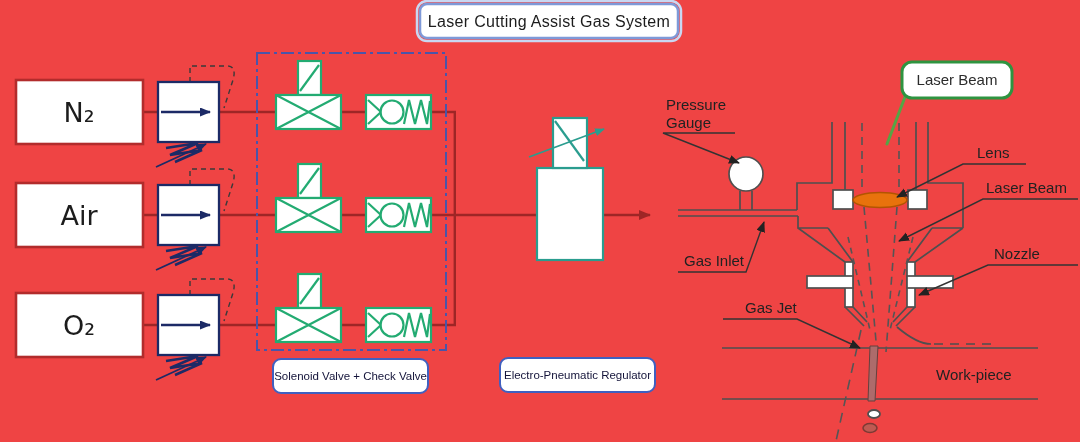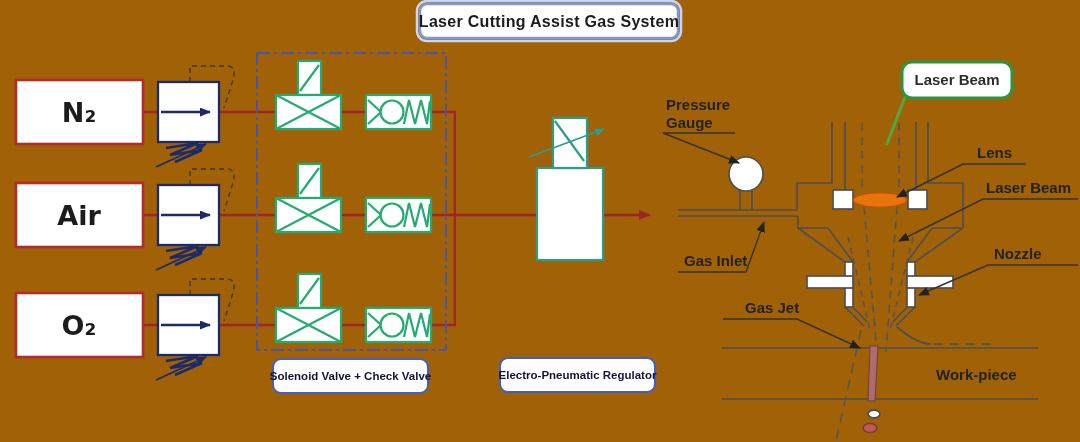--- a/index.html
+++ b/index.html
@@ -1,17 +1,17 @@
 <!DOCTYPE html>
 <html><head>
 <meta charset="utf-8">
 <style>
   html,body{margin:0;padding:0;background:#ffffff;}
-  #stage{position:relative;width:1080px;height:442px;background:#a16207;overflow:hidden;
-         font-family:"Liberation Sans","DejaVu Sans",sans-serif;font-weight:bold;}
+  #stage{position:relative;width:1080px;height:442px;background:#ef4444;overflow:hidden;
+         font-family:"Liberation Sans","DejaVu Sans",sans-serif;}
   svg{position:absolute;left:0;top:0;}
   text{font-family:"Liberation Sans","DejaVu Sans",sans-serif;fill:#1c1c1c;}
   .src-label{font-size:27px;font-family:"DejaVu Sans","Liberation Sans",sans-serif;}
   .title-text{font-size:16px;letter-spacing:.3px;}
   .tag-text{font-size:11.5px;fill:#14143a;}
   .ann{font-size:15px;fill:#222;}
   .callout-text{font-size:15px;fill:#2c2c2c;}
 </style>
 </head>
 <body>

